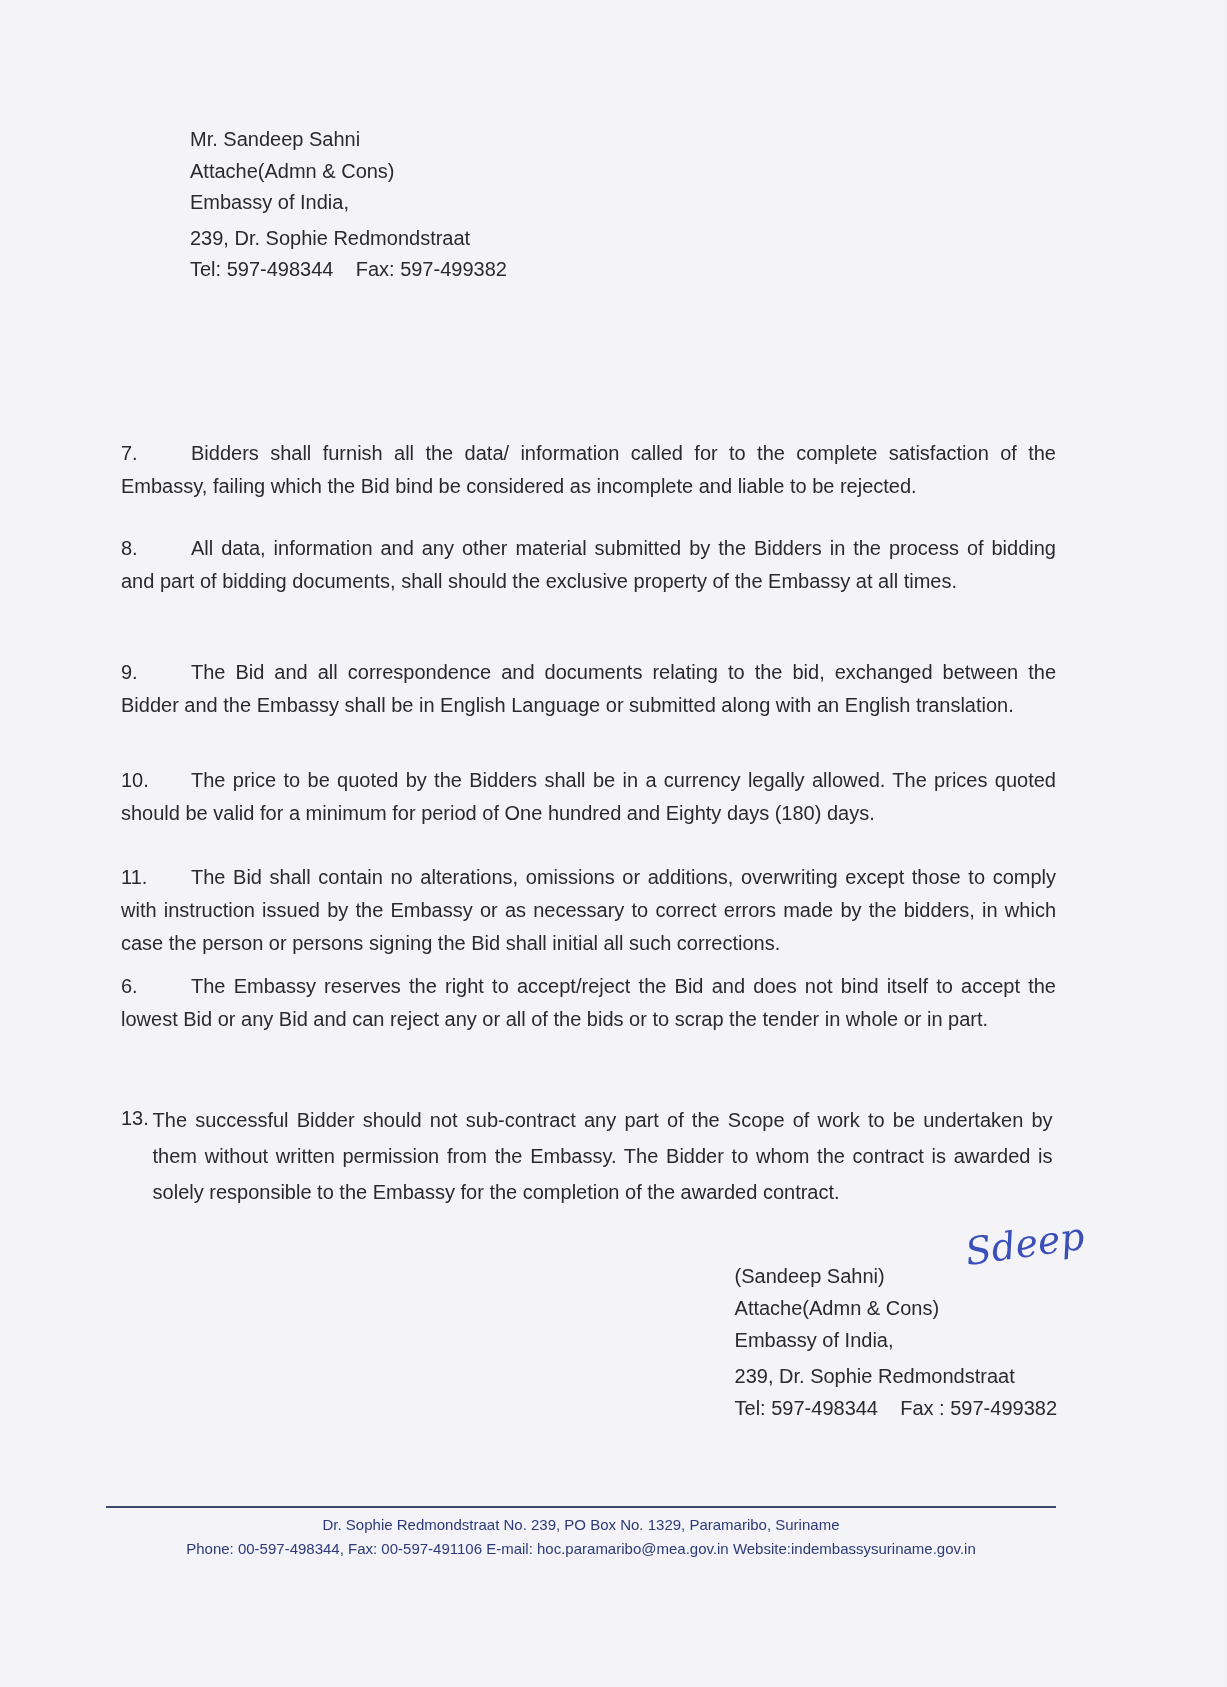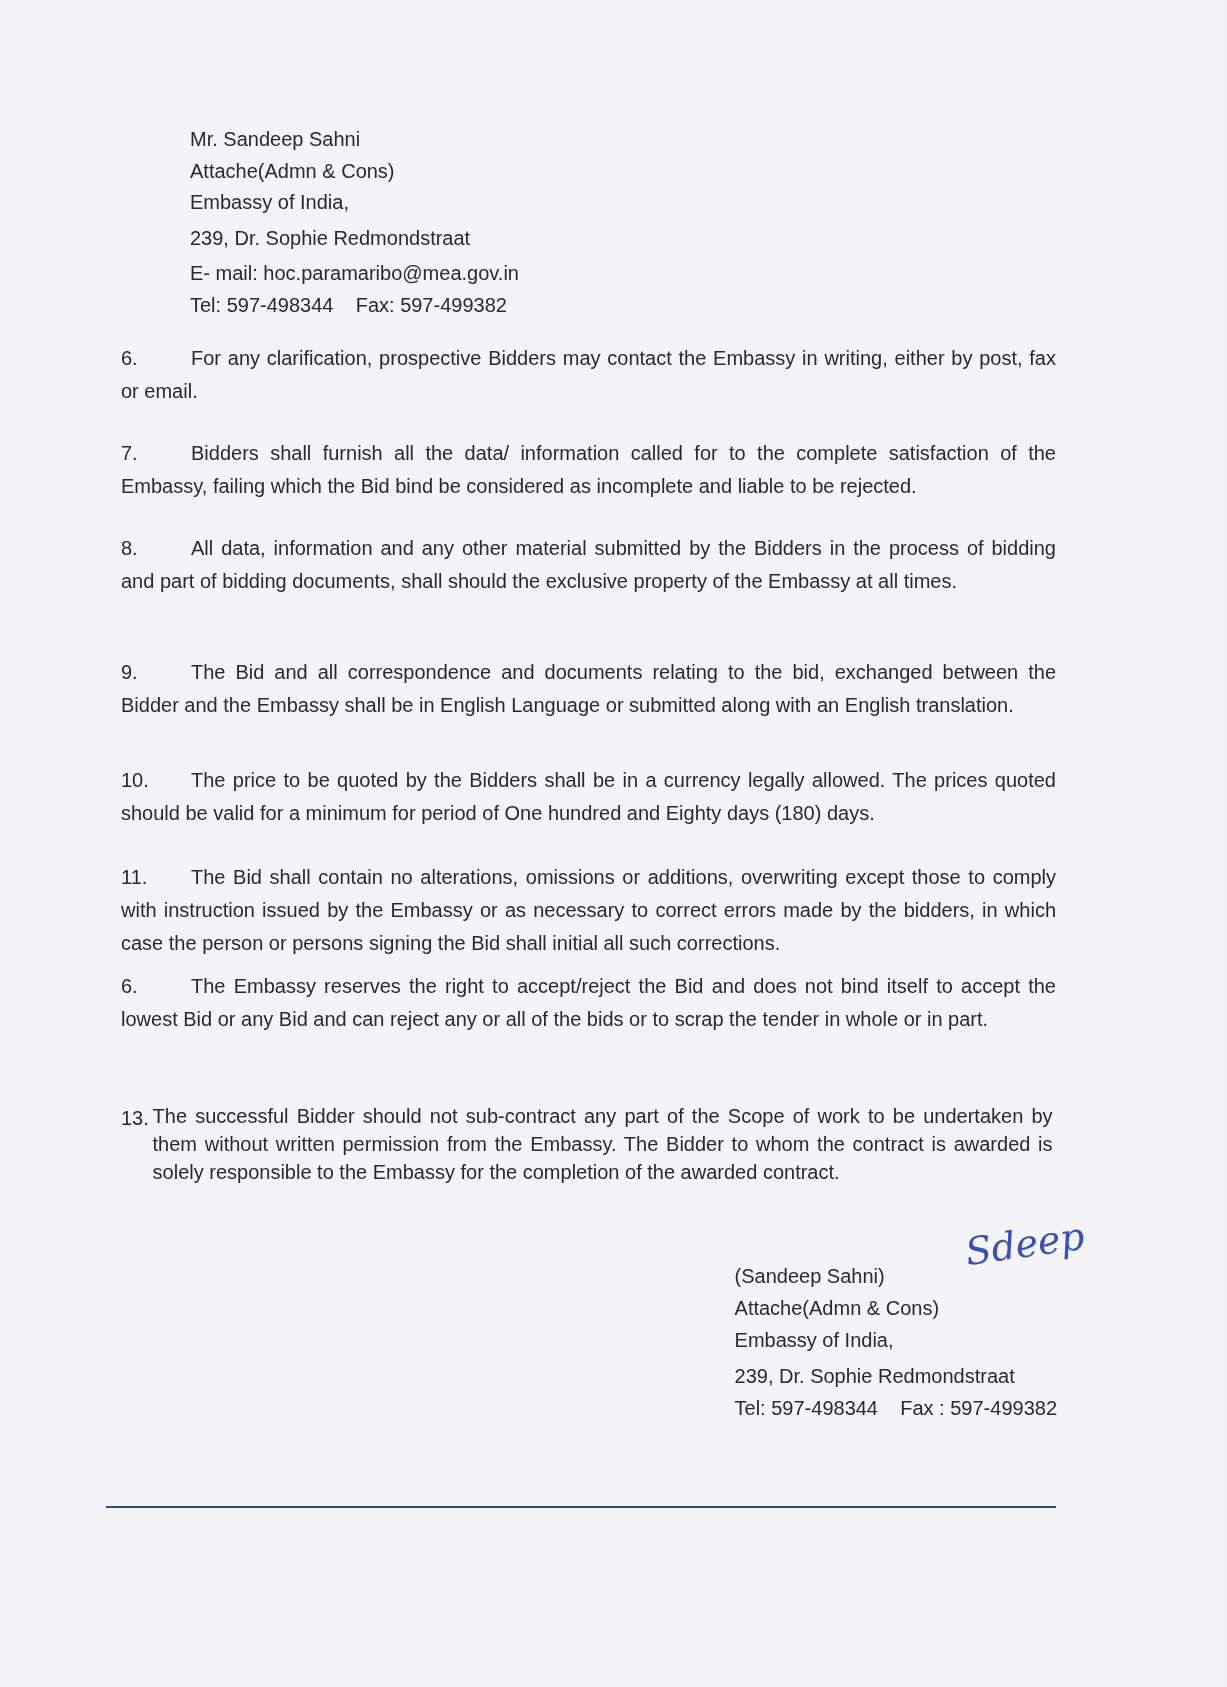--- a/index.html
+++ b/index.html
@@ -12,45 +12,41 @@
     }
     .page { position: absolute; left: 0; top: 0; width: 1227px; height: 1687px; margin-left: 10px; }
     .right-edge { position: absolute; right: 0; top: 0; width: 14px; height: 1687px; background: linear-gradient(to right, #f3f3f8, #e4e4ea); }
     .addr-block { position: absolute; left: 180px; top: 124px; font-size: 20px; line-height: 31.5px; }
     .addr-block div { white-space: nowrap; }
     .addr-block .gap { margin-top: 4px; }
     .para { position: absolute; left: 111px; width: 935px; font-size: 20px; line-height: 33px; text-align: justify; }
     .para .num { display: inline-block; width: 70px; }
     .para.hang { left: 111px; width: 935px; }
     .para.hang .num { width: 26px; vertical-align: top; }
-    .para.hang .body { display: inline-block; width: 900px; vertical-align: top; text-align: justify; line-height: 28px; }
+    .para.hang .body { display: inline-block; width: 900px; vertical-align: top; text-align: justify; line-height: 36px; }
     .sig-block { position: absolute; right: 180px; top: 1260px; text-align: left; font-size: 20px; line-height: 32px; }
     .sig-block div { white-space: nowrap; }
     .signature { position: absolute; left: 955px; top: 1222px; font-family: "DejaVu Serif", serif; font-style: italic; font-size: 38px; color: #3a4fb8; transform: rotate(-8deg); }
     .footer-rule { position: absolute; left: 96px; top: 1506px; width: 950px; height: 2px; background: #3d4a6b; }
     .footer { position: absolute; left: 96px; top: 1513px; width: 950px; text-align: center; font-size: 15px; line-height: 24px; color: #2e3a78; }
   </style>
 </head>
 <body>
 
 <div class="page">
   <div class="right-edge"></div>
 
   <div class="addr-block">
     <div>Mr. Sandeep Sahni</div>
     <div>Attache(Admn &amp; Cons)</div>
     <div>Embassy of India,</div>
     <div class="gap">239, Dr. Sophie Redmondstraat</div>
-    <div class="gap" style="white-space:pre">E- mail: hoc.paramaribo@mea.gov.in</div>
     <div style="white-space:pre">Tel: 597-498344    Fax: 597-499382</div>
   </div>
 
-  <div class="para" style="top:342px">
-    <span class="num">6.</span><span>For any clarification, prospective Bidders may contact the Embassy in writing, either by post, fax or email.</span>
-  </div>
   <div class="para" style="top:437px">
     <span class="num">7.</span><span>Bidders shall furnish all the data/ information called for to the complete satisfaction of the Embassy, failing which the Bid bind be considered as incomplete and liable to be rejected.</span>
   </div>
   <div class="para" style="top:532px">
     <span class="num">8.</span><span>All data, information and any other material submitted by the Bidders in the process of bidding and part of bidding documents, shall should the exclusive property of the Embassy at all times.</span>
   </div>
   <div class="para" style="top:656px">
     <span class="num">9.</span><span>The Bid and all correspondence and documents relating to the bid, exchanged between the Bidder and the Embassy shall be in English Language or submitted along with an English translation.</span>
   </div>
   <div class="para" style="top:764px">
@@ -71,13 +67,17 @@
 
   <div class="sig-block">
     <div>(Sandeep Sahni)</div>
     <div>Attache(Admn &amp; Cons)</div>
     <div>Embassy of India,</div>
     <div style="margin-top:4px">239, Dr. Sophie Redmondstraat</div>
     <div style="white-space:pre">Tel: 597-498344    Fax : 597-499382</div>
   </div>
 
   <div class="footer-rule"></div>
+  <div class="footer">
+    <div>Dr. Sophie Redmondstraat No. 239, PO Box No. 1329, Paramaribo, Suriname</div>
+    <div>Phone: 00-597-498344, Fax: 00-597-491106 E-mail: hoc.paramaribo@mea.gov.in Website:indembassysuriname.gov.in</div>
+  </div>
 </div>
 
 </body></html>

